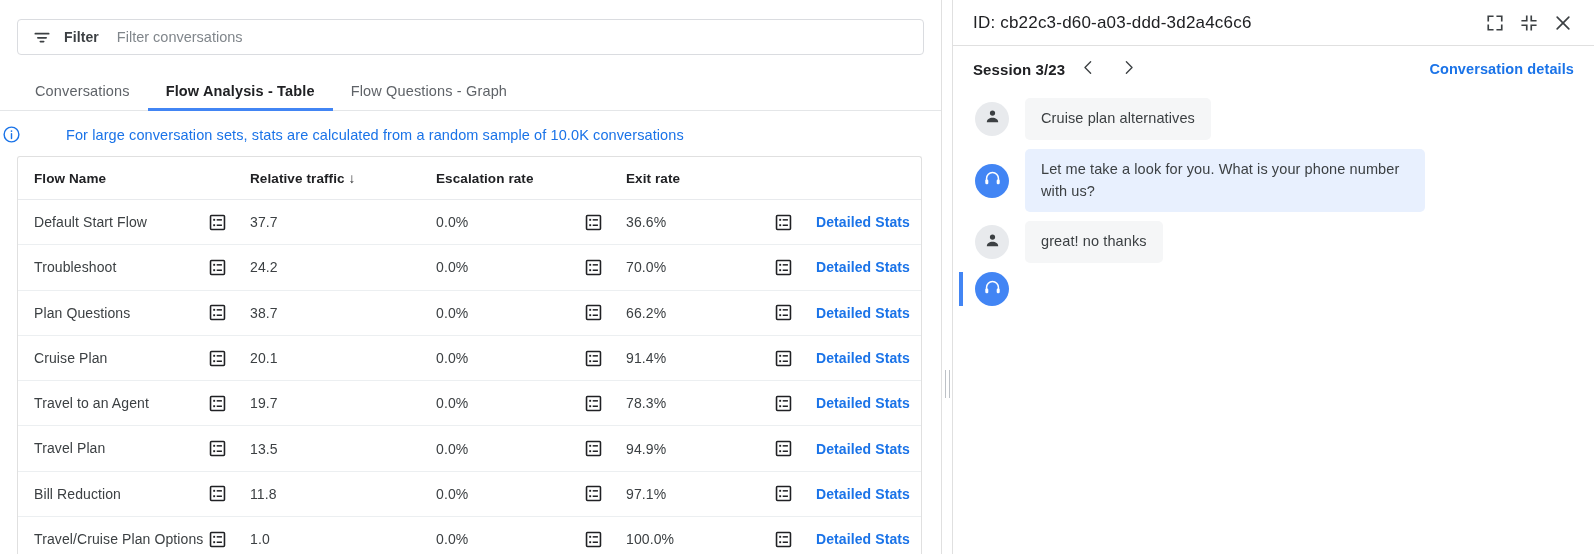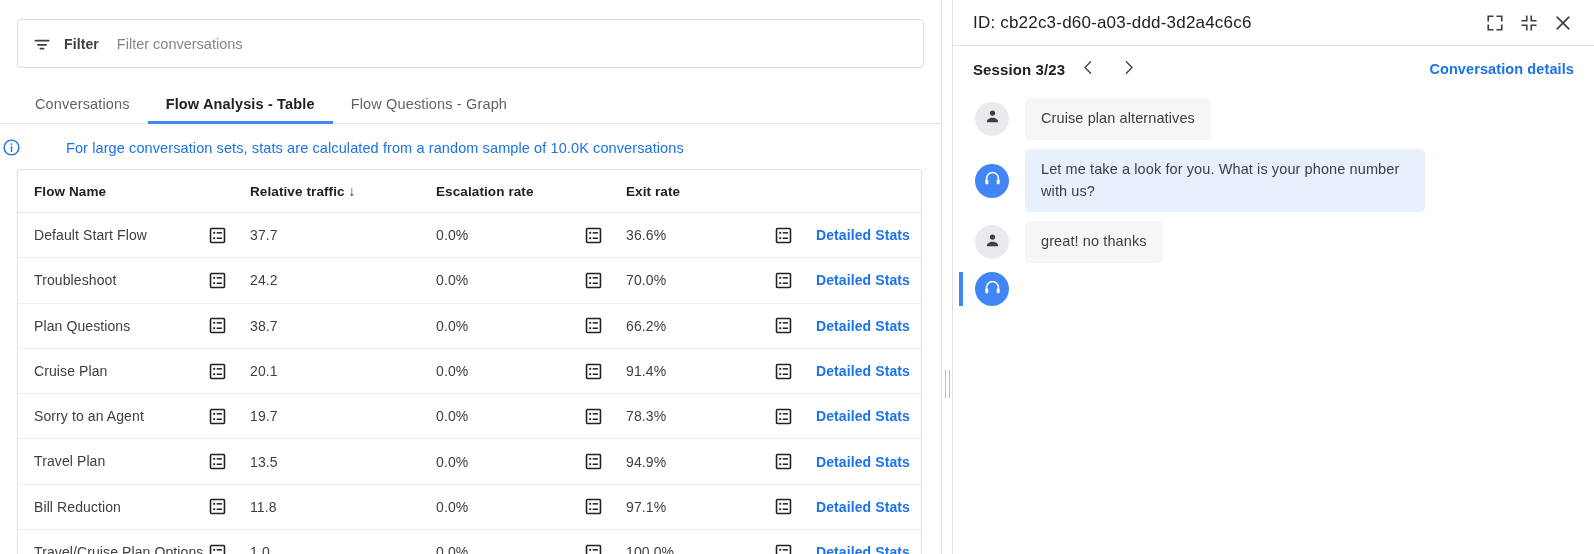--- a/index.html
+++ b/index.html
@@ -21,21 +21,21 @@
   .left-panel {
     width: 941px;
     height: 554px;
     position: relative;
     background: #fff;
     overflow: hidden;
   }
 
   .filter-bar {
     margin: 19px 17px 0 17px;
-    height: 49px;
+    height: 36px;
     border: 1px solid #dadce0;
     border-radius: 4px;
     display: flex;
     align-items: center;
     padding: 0 14px;
     background: #fff;
   }
   .filter-icon { width: 20px; height: 20px; margin-right: 12px; flex: 0 0 auto; display:block;}
   .filter-label {
     font-size: 14px;
@@ -462,21 +462,21 @@
                     <rect x="3.2" y="3.2" width="17.6" height="17.6" rx="1.2" stroke="#202124" stroke-width="2"></rect>
                     <rect x="6.6" y="7.4" width="2.4" height="2.4" fill="#202124"></rect>
                     <rect x="11" y="7.7" width="6.6" height="1.9" fill="#202124"></rect>
                     <rect x="6.6" y="14.2" width="2.4" height="2.4" fill="#202124"></rect>
                     <rect x="11" y="14.5" width="6.6" height="1.9" fill="#202124"></rect>
                   </svg></span>
               </td>
               <td class="col-link"><a class="detailed-link">Detailed Stats</a></td>
             </tr>
             <tr>
-              <td class="col-name"><span class="flowname">Sorry to an Agent</span></td>
+              <td class="col-name"><span class="flowname">Travel to an Agent</span></td>
               <td class="col-icon1">
                 <span class="list-icon"><svg width="19" height="19" viewBox="0 0 24 24" fill="none">
                     <rect x="3.2" y="3.2" width="17.6" height="17.6" rx="1.2" stroke="#202124" stroke-width="2"></rect>
                     <rect x="6.6" y="7.4" width="2.4" height="2.4" fill="#202124"></rect>
                     <rect x="11" y="7.7" width="6.6" height="1.9" fill="#202124"></rect>
                     <rect x="6.6" y="14.2" width="2.4" height="2.4" fill="#202124"></rect>
                     <rect x="11" y="14.5" width="6.6" height="1.9" fill="#202124"></rect>
                   </svg></span>
               </td>
               <td class="col-traffic">19.7</td>

